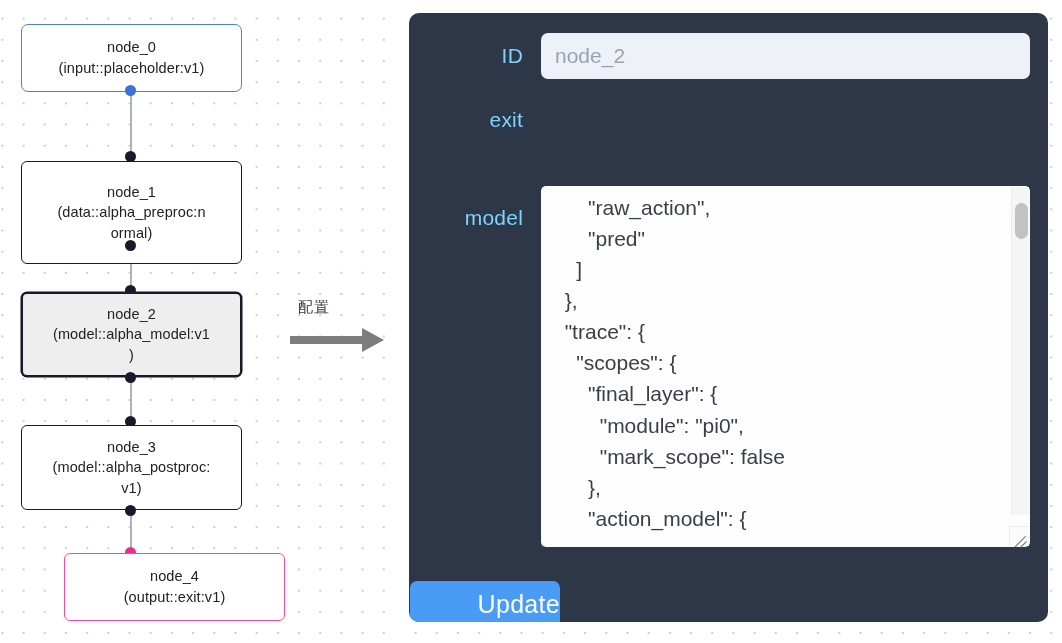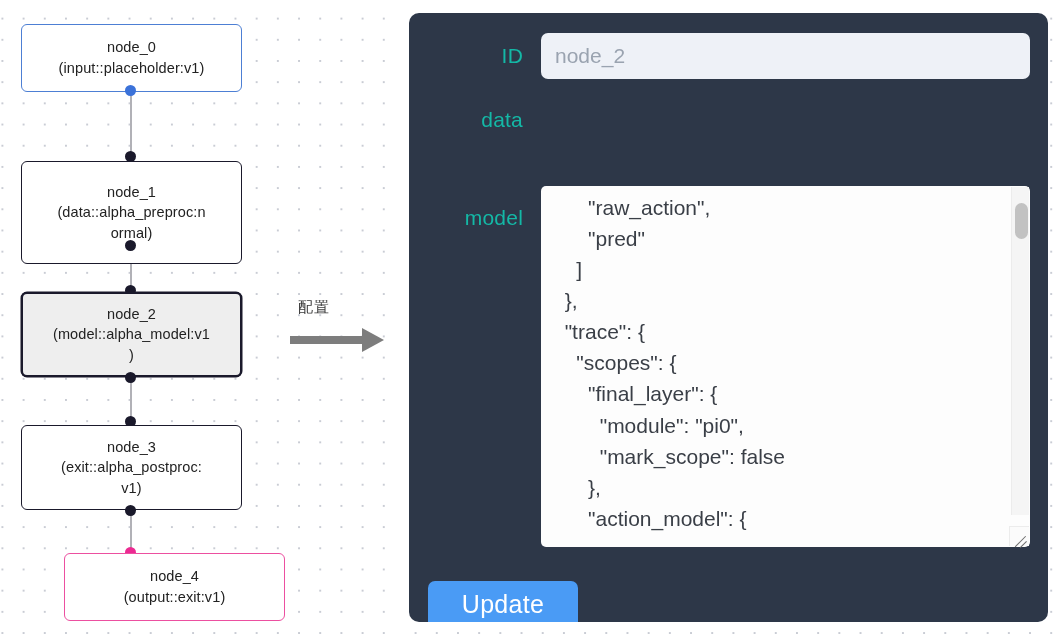--- a/index.html
+++ b/index.html
@@ -132,21 +132,21 @@
   }
   .field-row {
     position: absolute;
     display: flex;
     align-items: center;
   }
   .field-label {
     width: 110px;
     text-align: right;
     padding-right: 18px;
-    color: #14b8a6;
+    color: #7dd3fc;
     font-size: 21px;
     box-sizing: border-box;
     letter-spacing: .2px;
   }
   .text-field {
     box-sizing: border-box;
     background: #eef1f7;
     border: none;
     border-radius: 7px;
     color: #9aa3b0;
@@ -220,45 +220,45 @@
     position: absolute;
     background: #6d6d6d;
     height: 1.3px;
     transform: rotate(-45deg);
   }
   #config-resize-corner::before { width: 15px; right: 1px; bottom: 4px; }
   #config-resize-corner::after  { width: 9px; right: 1px; bottom: 1px; }
 
   #update-button {
     position: absolute;
-    left: 19px; top: 568px;
+    left: 1px; top: 568px;
     width: 150px; height: 54px;
     background: #4a9bf5;
     color: #ffffff;
     border: none;
     border-radius: 7px 7px 0 0;
     font-size: 25px;
     font-family: "Liberation Sans", "DejaVu Sans", sans-serif;
     letter-spacing: .3px;
     cursor: pointer;
     padding: 0 0 8px 0;
-    text-align: center;
+    text-align: right;
   }
 </style>
 </head>
 <body>
 
 <div id="graph-canvas">
 
   <div class="edge" style="top:90px;height:72px;"></div>
   <div class="edge" style="top:242px;height:50px;"></div>
   <div class="edge" style="top:374px;height:48px;"></div>
   <div class="edge" style="top:507px;height:45px;"></div>
 
-  <div class="node input-node" style="top:24px;height:68px;">
+  <div class="node input-node" style="top:24px;height:68px;border-radius:7px;">
     <span class="label">node_0
 (input::placeholder:v1)</span>
   </div>
   <div class="handle blue" style="top:85px;"></div>
 
   <div class="handle" style="top:151px;"></div>
   <div class="node" style="top:161px;height:103px;">
     <span class="label">node_1
 (data::alpha_preproc:n
 ormal)</span>
@@ -269,21 +269,21 @@
   <div class="node selected" style="top:292px;height:85px;">
     <span class="label">node_2
 (model::alpha_model:v1
 )</span>
   </div>
   <div class="handle" style="top:372px;"></div>
 
   <div class="handle" style="top:416px;"></div>
   <div class="node" style="top:425px;height:85px;">
     <span class="label">node_3
-(exit::alpha_postproc:
+(model::alpha_postproc:
 v1)</span>
   </div>
   <div class="handle" style="top:505px;"></div>
 
   <div class="handle pink" style="top:547px;"></div>
   <div class="node output-node" style="top:553px;height:68px;">
     <span class="label">node_4
 (output::exit:v1)</span>
   </div>
 </div>
@@ -297,21 +297,21 @@
 <div id="right-canvas"></div>
 
 <div id="config-panel">
 
   <div class="field-row" id="field-id-row">
     <div class="field-label">ID</div>
     <input class="text-field" id="id-input" type="text" value="node_2" style="">
   </div>
 
   <div class="field-row" id="field-type-row">
-    <div class="field-label">data</div>
+    <div class="field-label">exit</div>
   </div>
 
   <div id="field-config-row">
     <div class="field-label">model</div>
     <div id="config-textarea-wrap">
       <textarea id="config-textarea" spellcheck="false" style="">      "raw_action",
       "pred"
     ]
   },
   "trace": {

